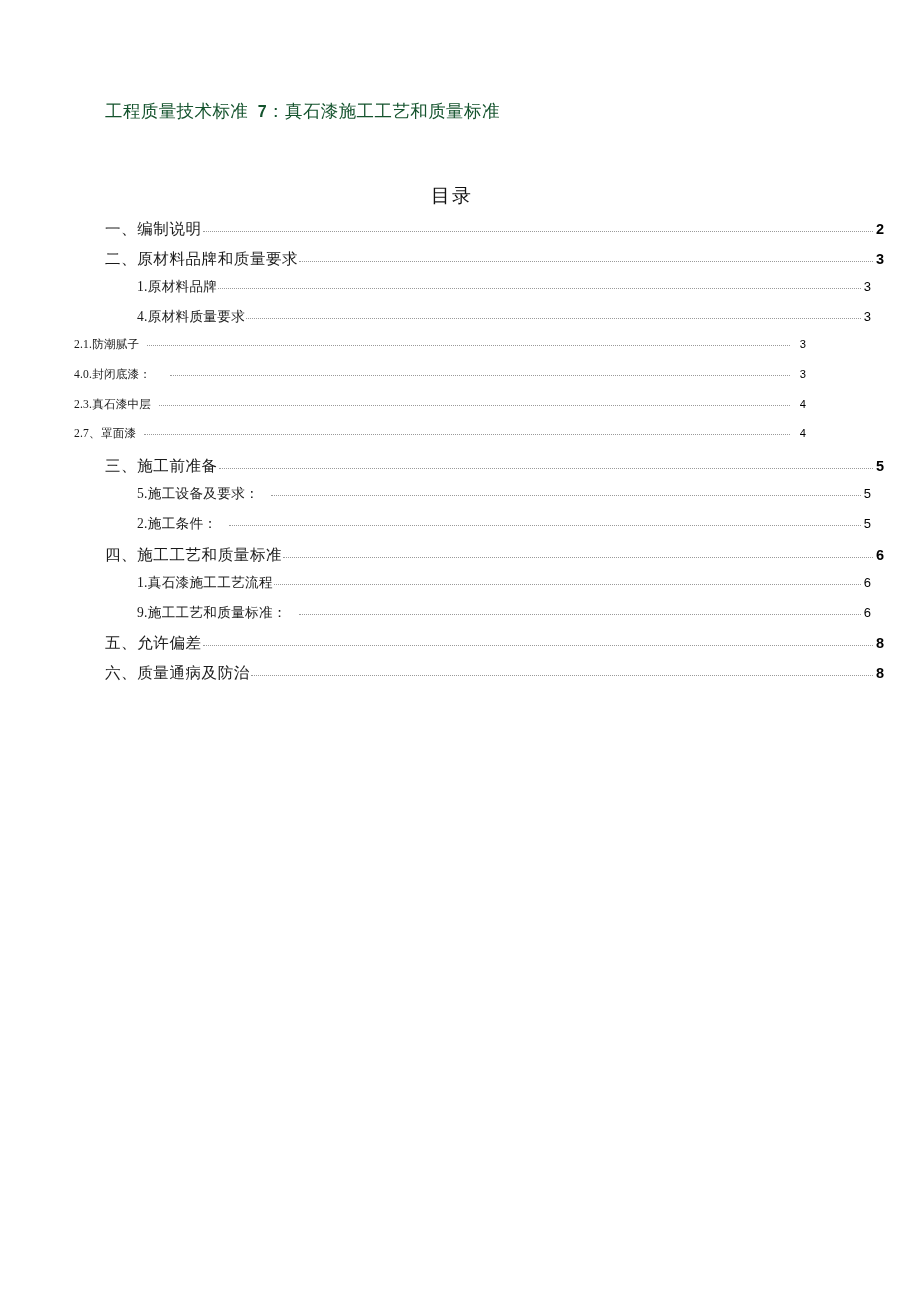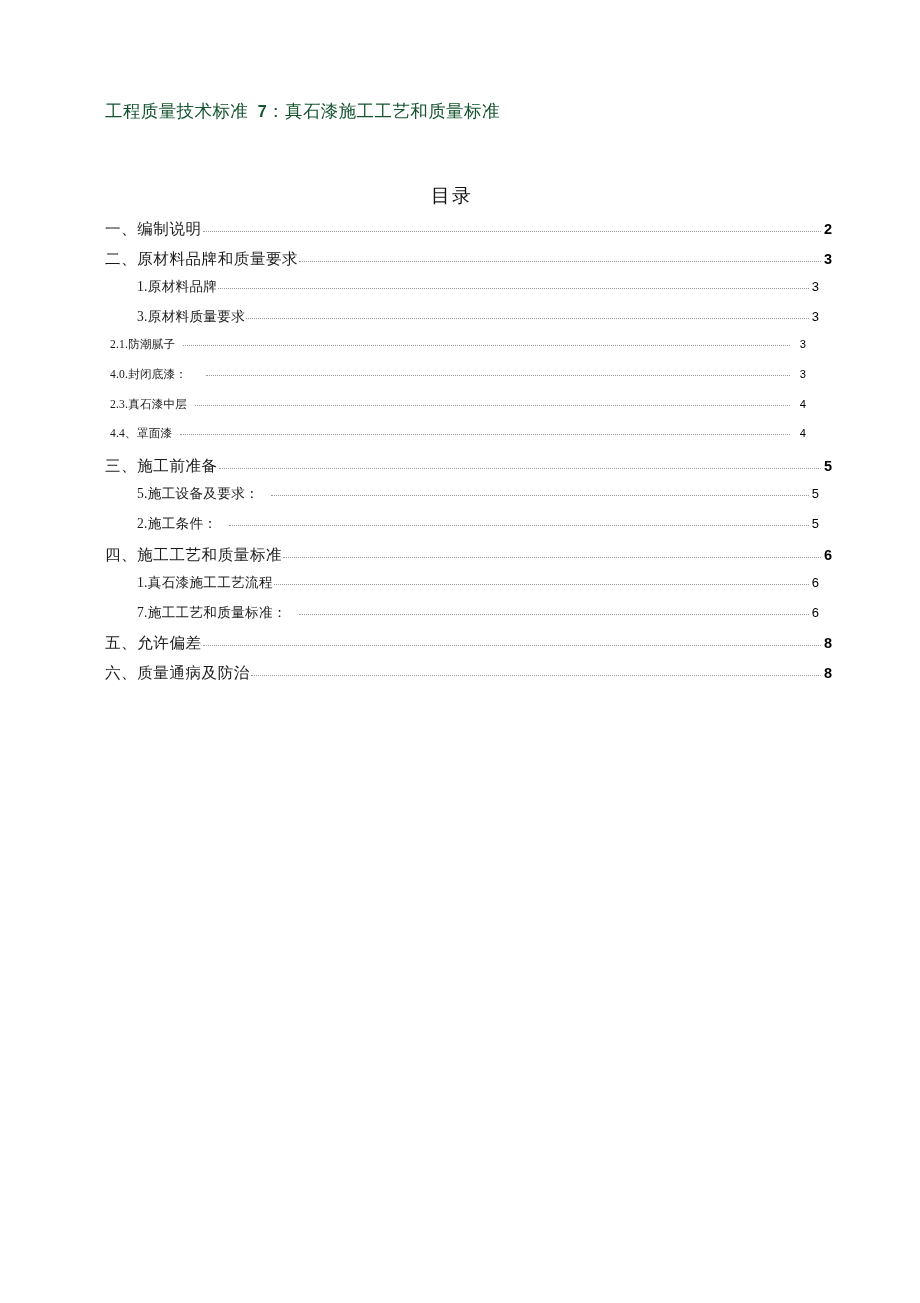--- a/index.html
+++ b/index.html
@@ -86,52 +86,52 @@
 
   .toc-page {
     flex: 0 0 auto;
     text-align: right;
     color: #000000;
   }
 
   
   .lvl1 {
     padding-left: 105px;
-    padding-right: 88px;
+    padding-right: 36px;
     justify-content: flex-end;
   }
   .lvl1 .toc-label {
     font-size: 15.5px;
     letter-spacing: 0.6px;
   }
   .lvl1 .toc-page {
     font-weight: bold;
     font-family: "Liberation Sans", sans-serif;
     font-size: 14.5px;
     min-width: 10px;
   }
 
   
   .lvl2 {
     padding-left: 137px;
-    padding-right: 101px;
+    padding-right: 49px;
   }
   .lvl2 .toc-label {
     font-size: 13.6px;
     letter-spacing: 0.3px;
   }
   .lvl2 .toc-page {
     font-size: 13px;
     font-family: "Liberation Sans", sans-serif;
     min-width: 9px;
   }
 
   
   .lvl3 {
-    padding-left: 110px;
+    padding-left: 74px;
     padding-right: 114px;
     gap: 7px;
   }
   .lvl3 .toc-label {
     font-size: 11.6px;
     letter-spacing: 0.2px;
   }
   .lvl3 .toc-page {
     font-size: 11.2px;
     font-family: "Liberation Sans", sans-serif;
@@ -162,41 +162,41 @@
         <span class="toc-label">二、原材料品牌和质量要求</span>
         <span class="leader"></span>
         <span class="toc-page">3</span>
       </div>
       <div class="toc-row lvl2">
         <span class="toc-label">1.原材料品牌</span>
         <span class="leader"></span>
         <span class="toc-page">3</span>
       </div>
       <div class="toc-row lvl2">
-        <span class="toc-label">3.原材料质量要求</span>
+        <span class="toc-label">4.原材料质量要求</span>
         <span class="leader"></span>
         <span class="toc-page">3</span>
       </div>
       <div class="toc-row lvl3">
         <span class="toc-label">2.1.防潮腻子</span>
         <span class="leader"></span>
         <span class="toc-page">3</span>
       </div>
       <div class="toc-row lvl3 gap">
         <span class="toc-label">4.0.封闭底漆：</span>
         <span class="leader"></span>
         <span class="toc-page">3</span>
       </div>
       <div class="toc-row lvl3">
         <span class="toc-label">2.3.真石漆中层</span>
         <span class="leader"></span>
         <span class="toc-page">4</span>
       </div>
       <div class="toc-row lvl3">
-        <span class="toc-label">4.4、罩面漆</span>
+        <span class="toc-label">2.7、罩面漆</span>
         <span class="leader"></span>
         <span class="toc-page">4</span>
       </div>
       <div class="toc-row lvl1">
         <span class="toc-label">三、施工前准备</span>
         <span class="leader"></span>
         <span class="toc-page">5</span>
       </div>
       <div class="toc-row lvl2 gap">
         <span class="toc-label">5.施工设备及要求：</span>
@@ -212,21 +212,21 @@
         <span class="toc-label">四、施工工艺和质量标准</span>
         <span class="leader"></span>
         <span class="toc-page">6</span>
       </div>
       <div class="toc-row lvl2">
         <span class="toc-label">1.真石漆施工工艺流程</span>
         <span class="leader"></span>
         <span class="toc-page">6</span>
       </div>
       <div class="toc-row lvl2 gap">
-        <span class="toc-label">7.施工工艺和质量标准：</span>
+        <span class="toc-label">9.施工工艺和质量标准：</span>
         <span class="leader"></span>
         <span class="toc-page">6</span>
       </div>
       <div class="toc-row lvl1">
         <span class="toc-label">五、允许偏差</span>
         <span class="leader"></span>
         <span class="toc-page">8</span>
       </div>
       <div class="toc-row lvl1">
         <span class="toc-label">六、质量通病及防治</span>

